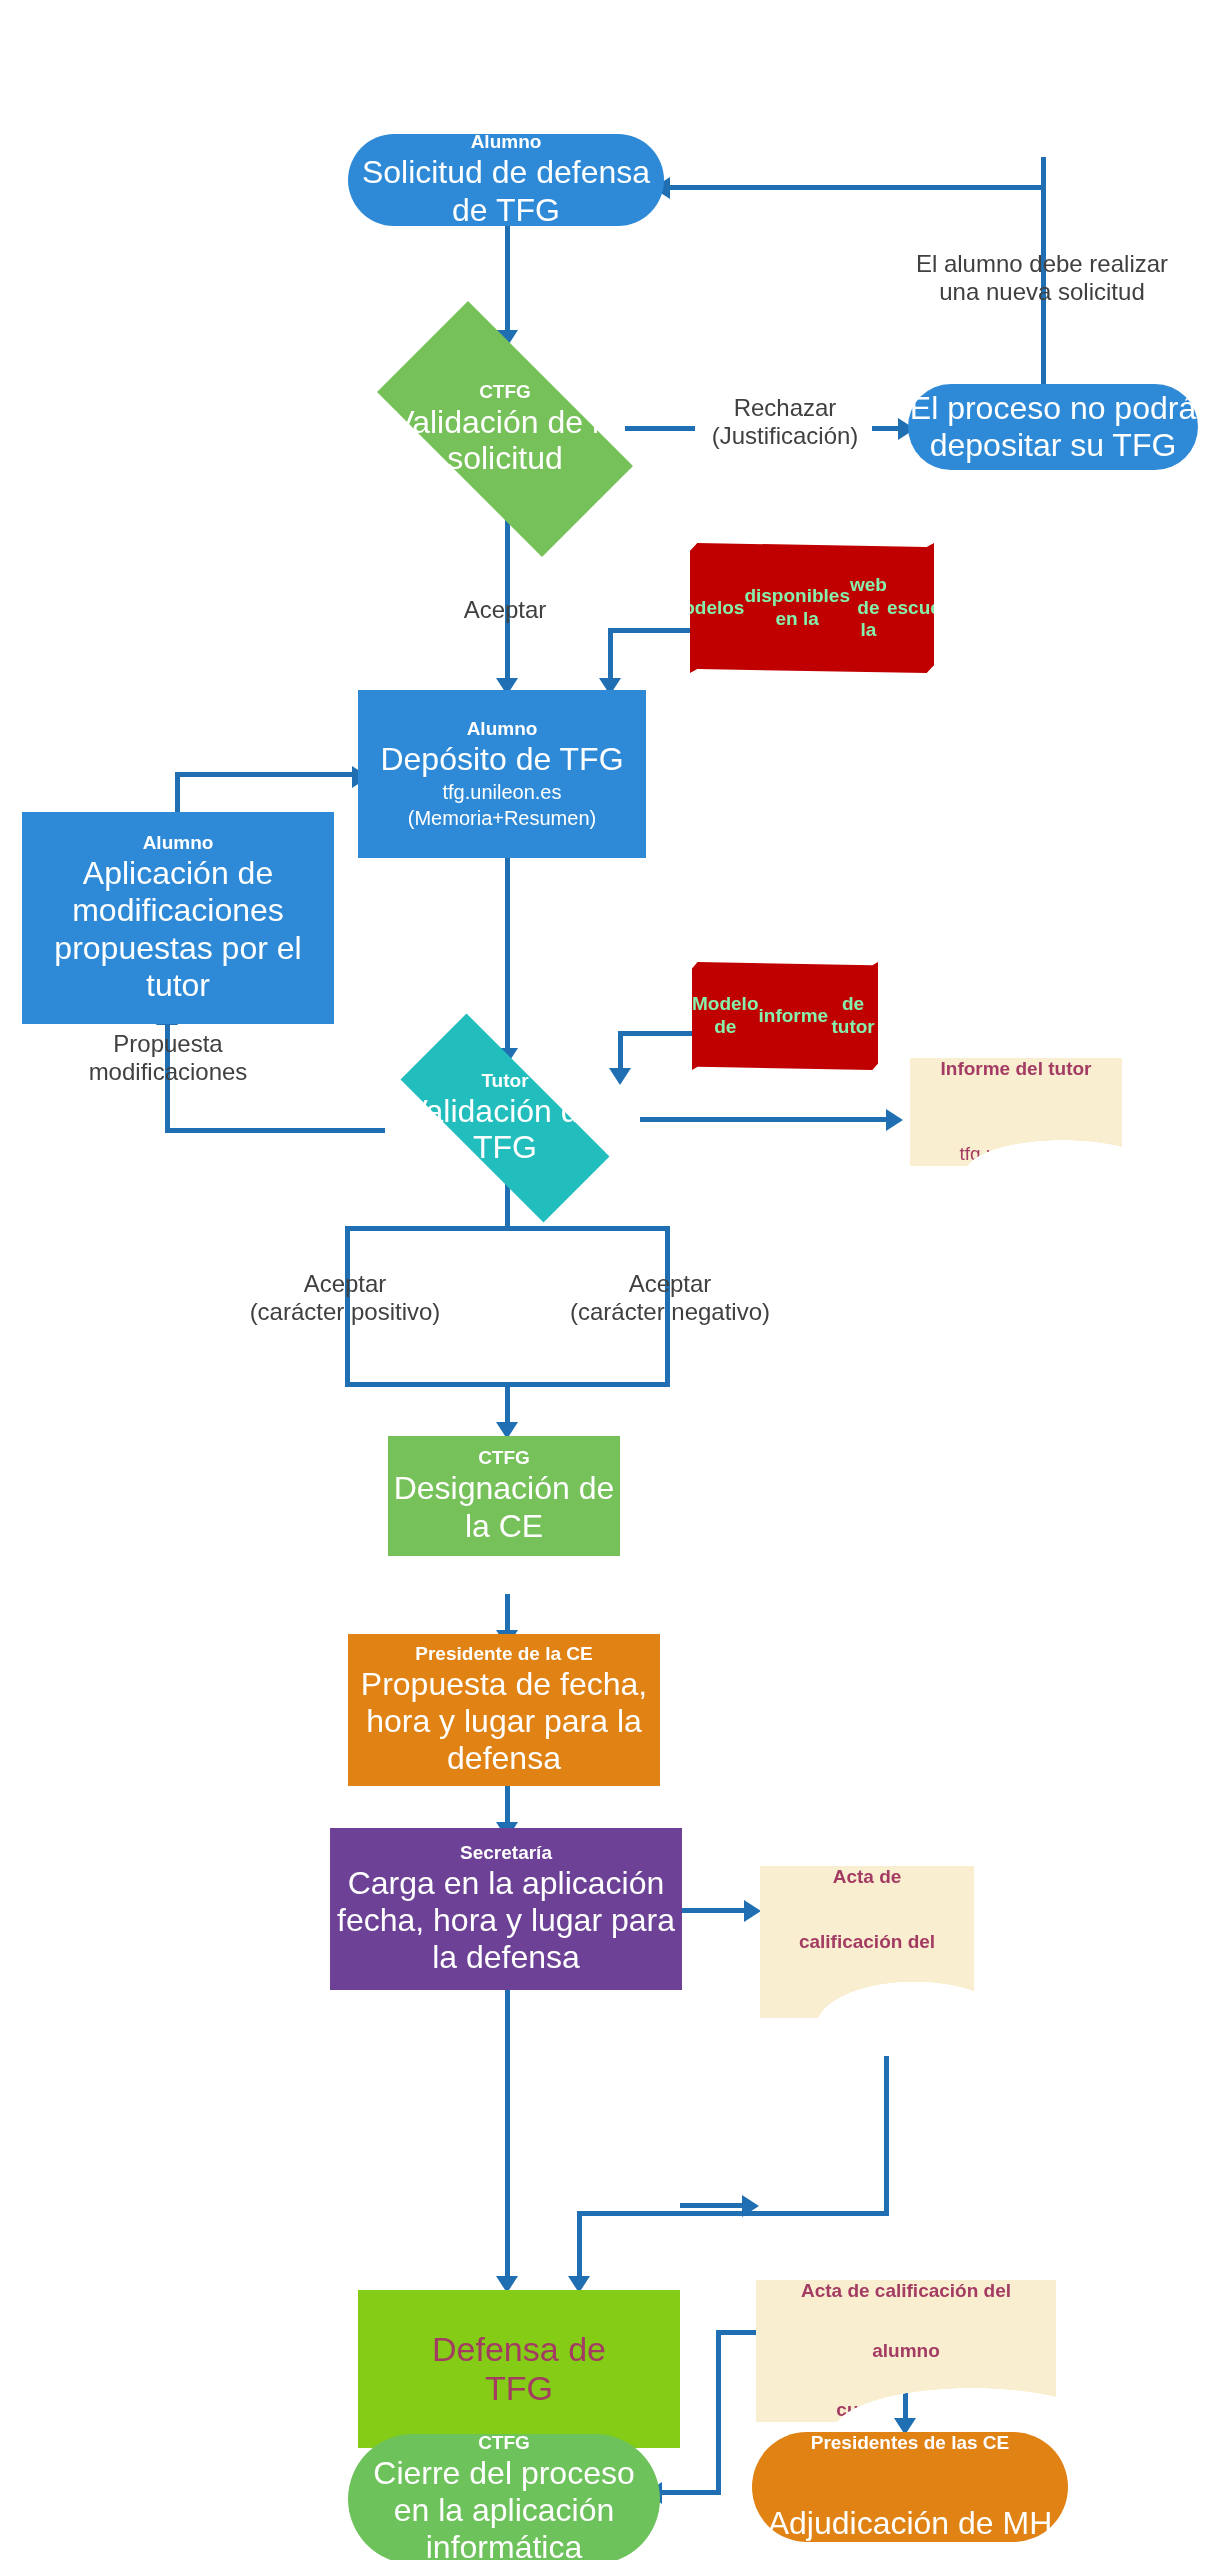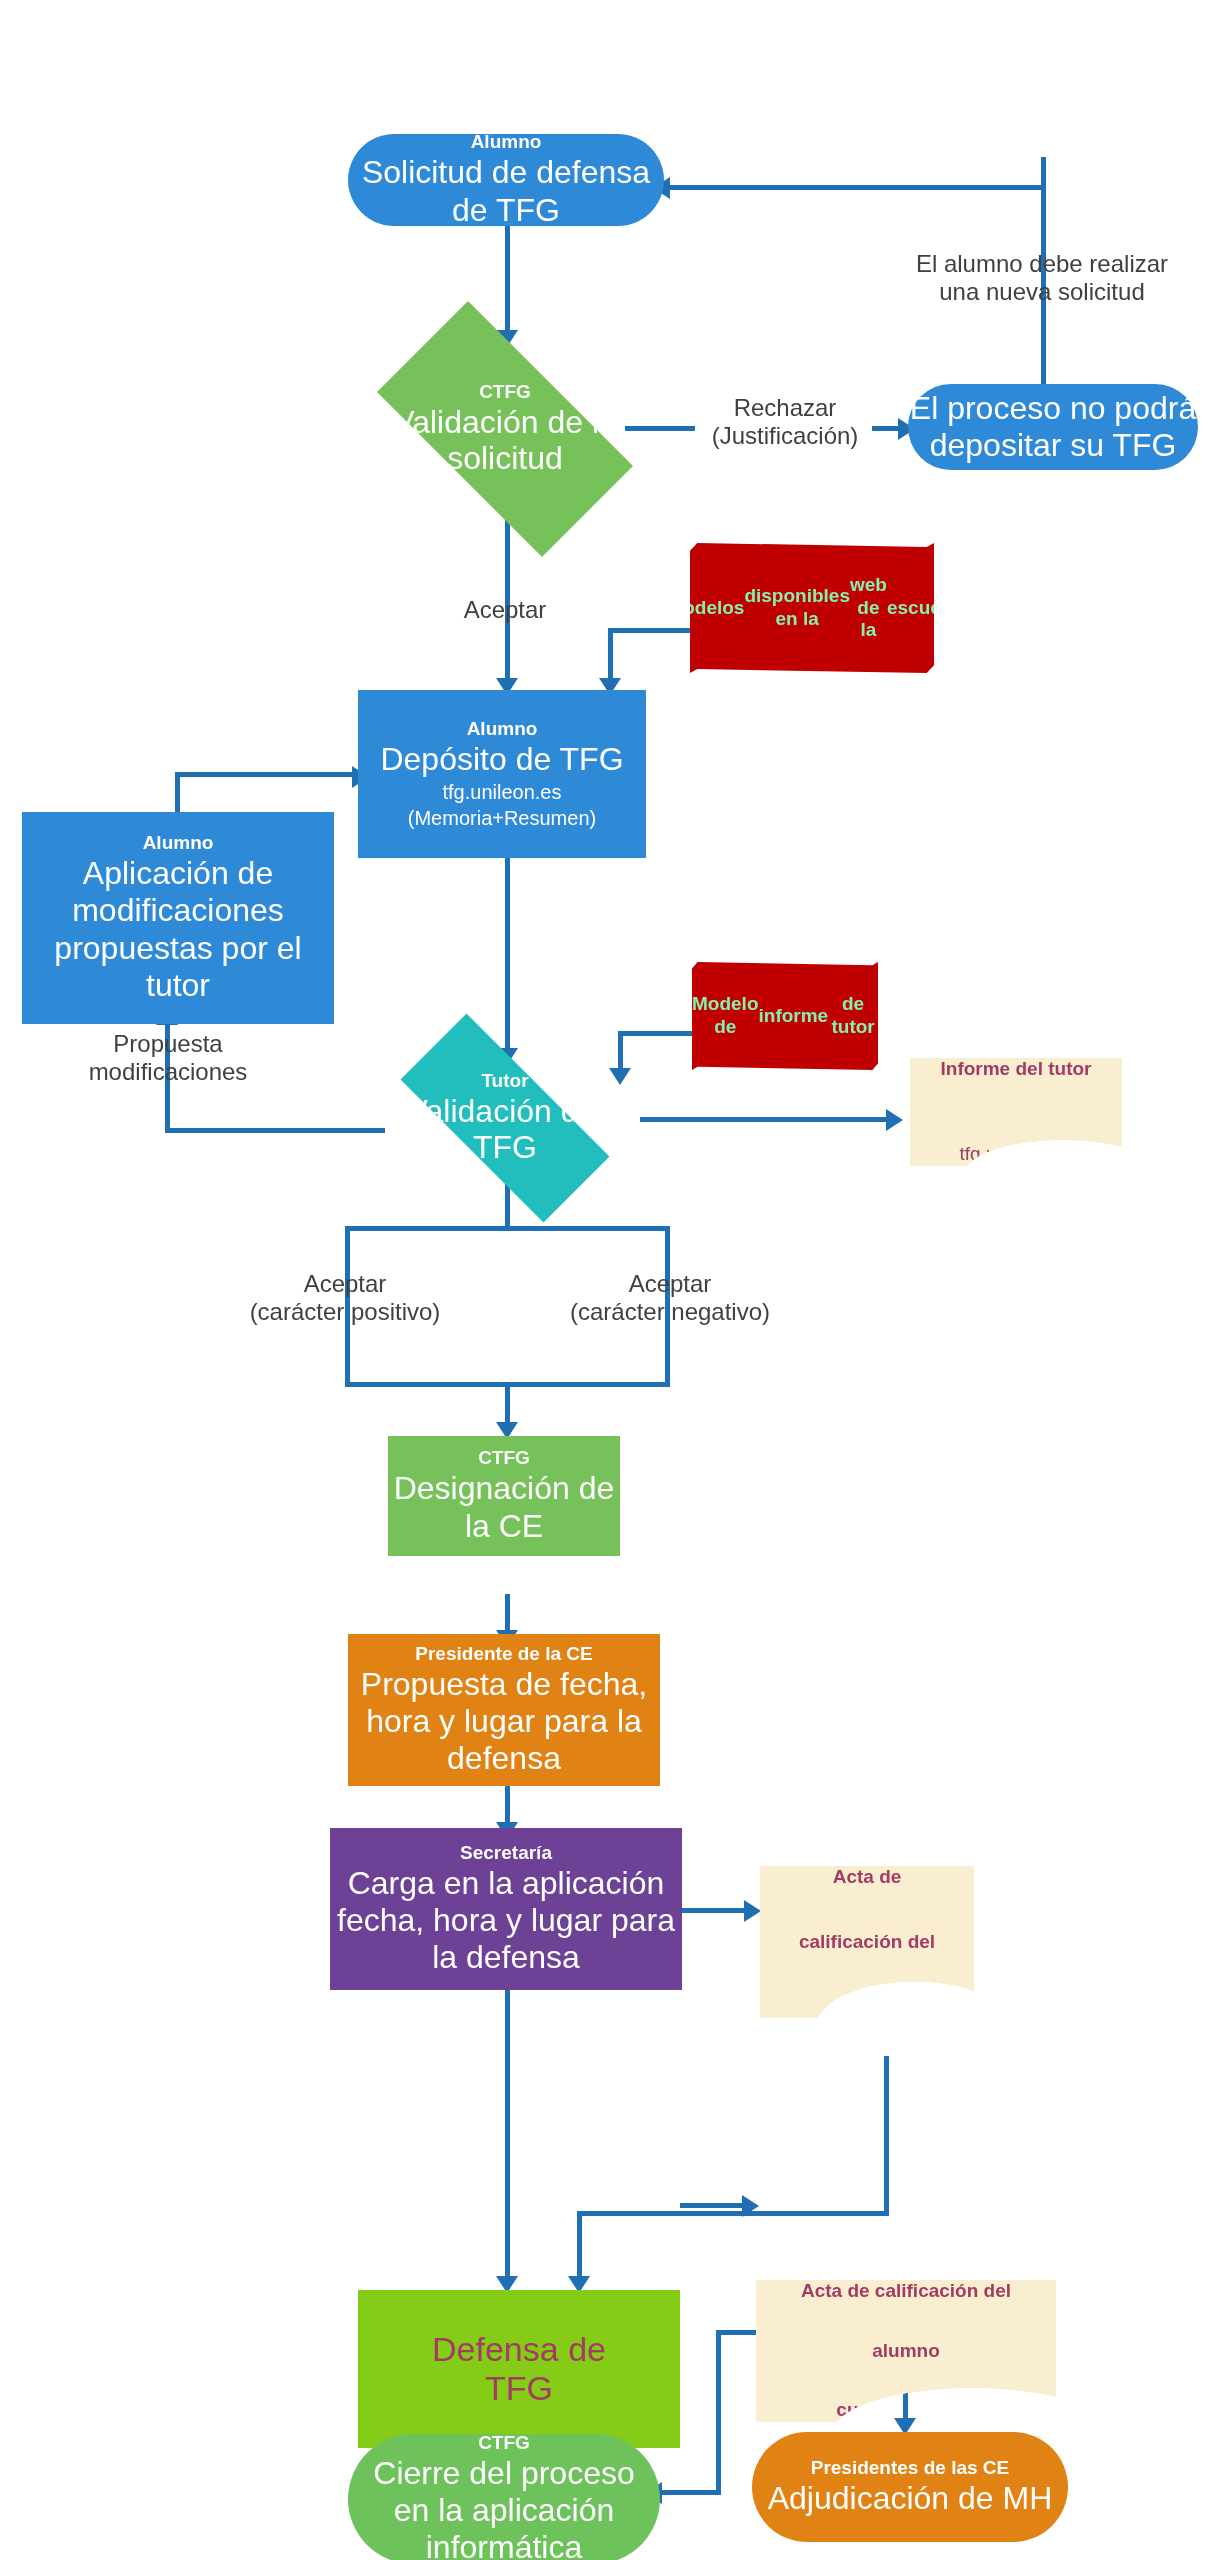--- a/index.html
+++ b/index.html
@@ -26,21 +26,21 @@
   .sub-txt{font-size:20px;font-weight:400;display:block;margin-top:3px;}
 
   
   .pill{border-radius:999px;background:#2e8ad6;}
   .rect{background:#2e8ad6;}
   .green-rect{background:#76c159;}
   .orange-rect{background:#e08214;}
   .purple-rect{background:#6c4196;}
   .pink-rect{background:#84cc16;}
   .green-pill{background:#6ec25b;border-radius:999px;}
-  .orange-pill{background:#e08214;border-radius:999px;}
+  .orange-pill{background:#e08214;border-radius:999px;justify-content:space-between;}
 
   
   .diamond-wrap{position:absolute;}
   .diamond-shape{
     position:absolute;left:0;top:0;width:100%;height:100%;
     transform:rotate(45deg) scale(.707);transform-origin:center center;
   }
   .diamond-label{
     position:absolute;left:0;top:0;width:100%;height:100%;
     display:flex;flex-direction:column;align-items:center;justify-content:center;

